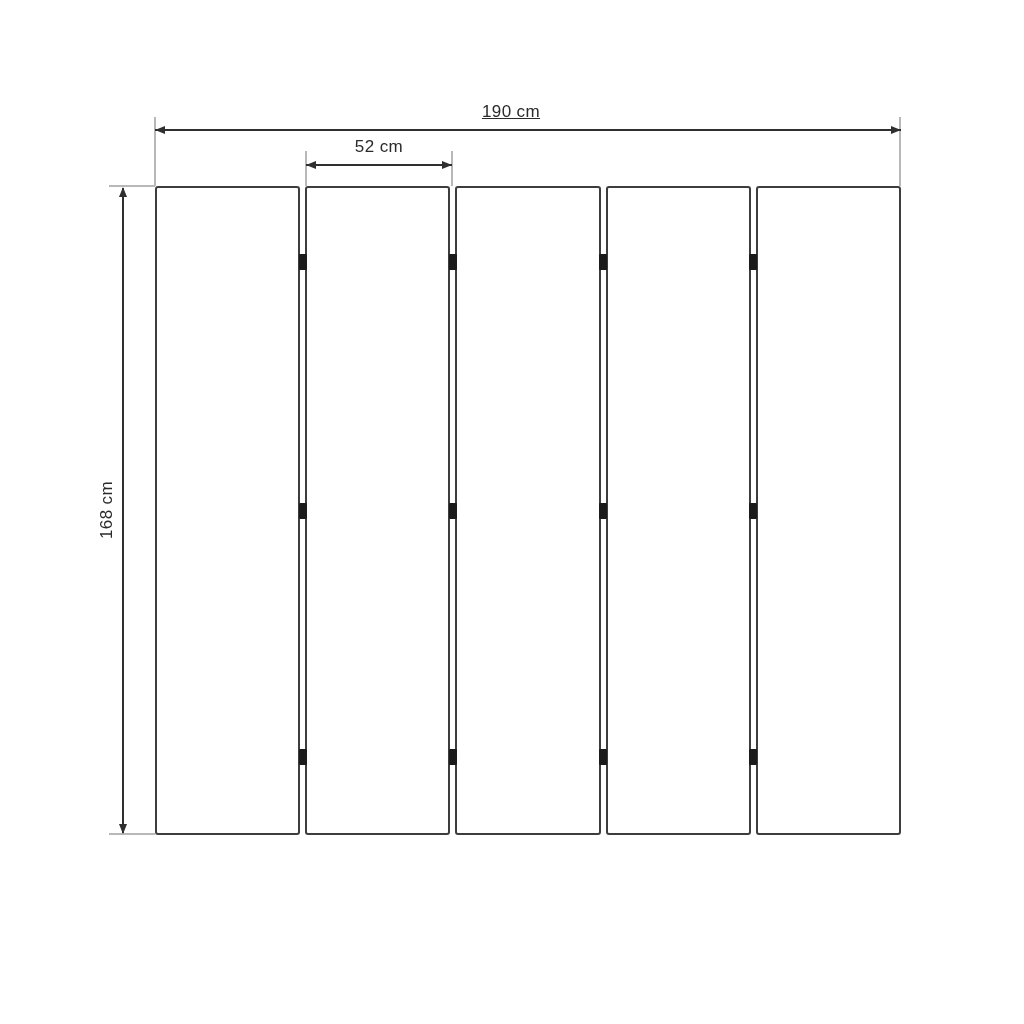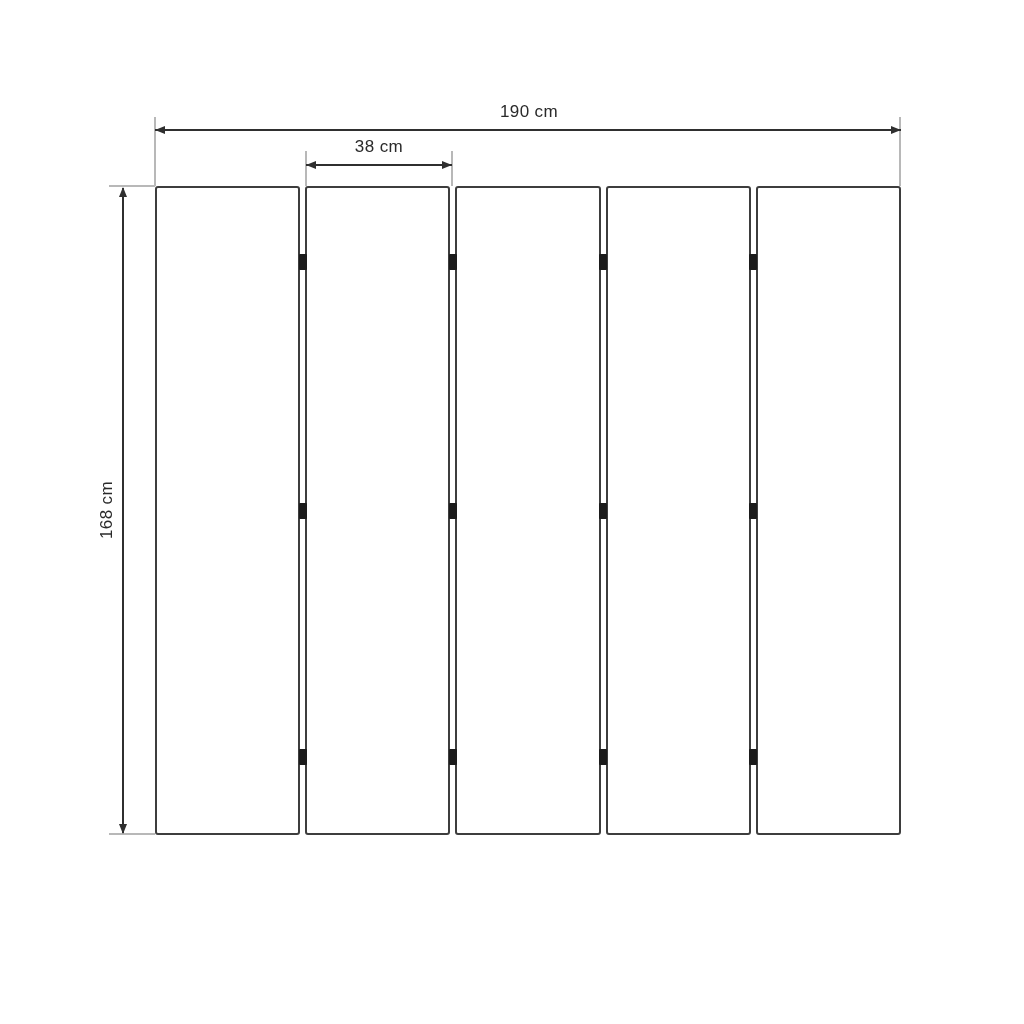--- a/index.html
+++ b/index.html
@@ -99,28 +99,28 @@
 
   <div class="hinge" style="left:749px; top:254px;"></div>
   <div class="hinge" style="left:749px; top:503px;"></div>
   <div class="hinge" style="left:749px; top:749px;"></div>
 
   <div class="ext" style="left:154px; top:117px; width:2px; height:69px;"></div>
   <div class="ext" style="left:899px; top:117px; width:2px; height:69px;"></div>
   <div class="dim-line" style="left:155px; top:129px; width:746px; height:2px;"></div>
   <div class="arr left" style="left:155px; top:126px;"></div>
   <div class="arr right" style="left:891px; top:126px;"></div>
-  <div class="dim-label center-h" style="left:529px; top:102px;">190 cm</div>
+  <div class="dim-label center-h" style="left:511px; top:102px;text-decoration:underline;">190 cm</div>
 
   <div class="ext" style="left:305px; top:151px; width:2px; height:35px;"></div>
   <div class="ext" style="left:451px; top:151px; width:2px; height:35px;"></div>
   <div class="dim-line" style="left:306px; top:164px; width:146px; height:2px;"></div>
   <div class="arr left" style="left:306px; top:161px;"></div>
   <div class="arr right" style="left:442px; top:161px;"></div>
-  <div class="dim-label center-h" style="left:379px; top:137px;">38 cm</div>
+  <div class="dim-label center-h" style="left:379px; top:137px;">52 cm</div>
 
   <div class="ext" style="left:109px; top:185px; width:46px; height:2px;"></div>
   <div class="ext" style="left:109px; top:833px; width:46px; height:2px;"></div>
   <div class="dim-line" style="left:122px; top:188px; width:2px; height:645px;"></div>
   <div class="arr up" style="left:119px; top:187px;"></div>
   <div class="arr down" style="left:119px; top:824px;"></div>
   <div class="dim-label rot" style="left:107px; top:510px;">168 cm</div>
 
 </div>
 

